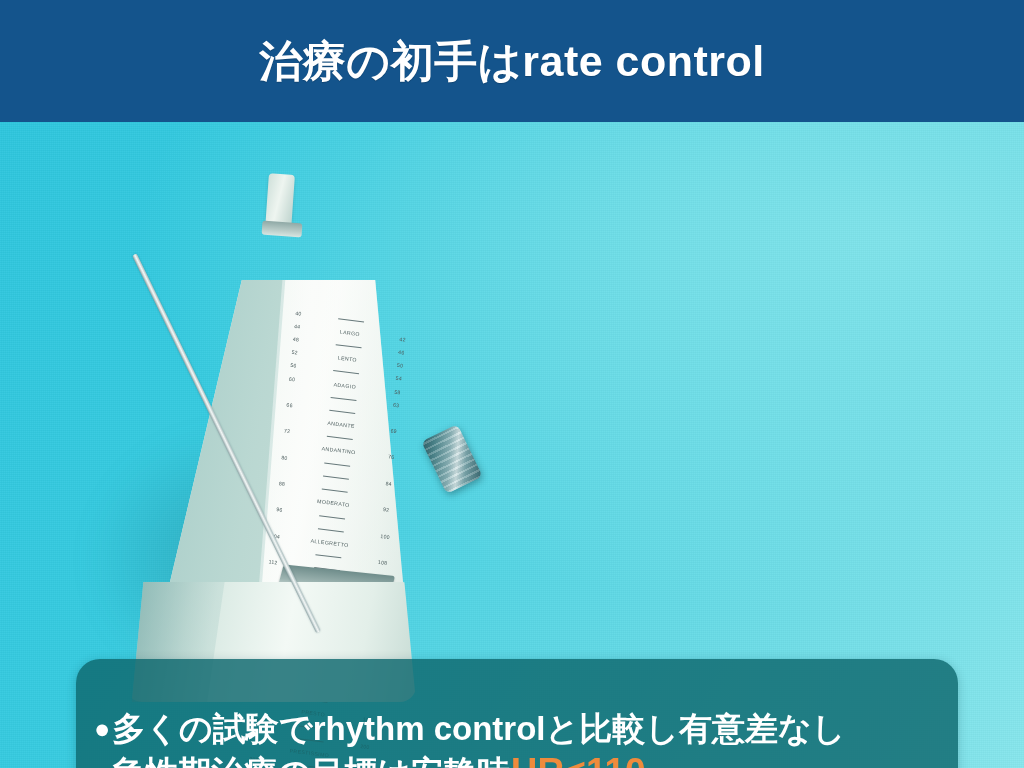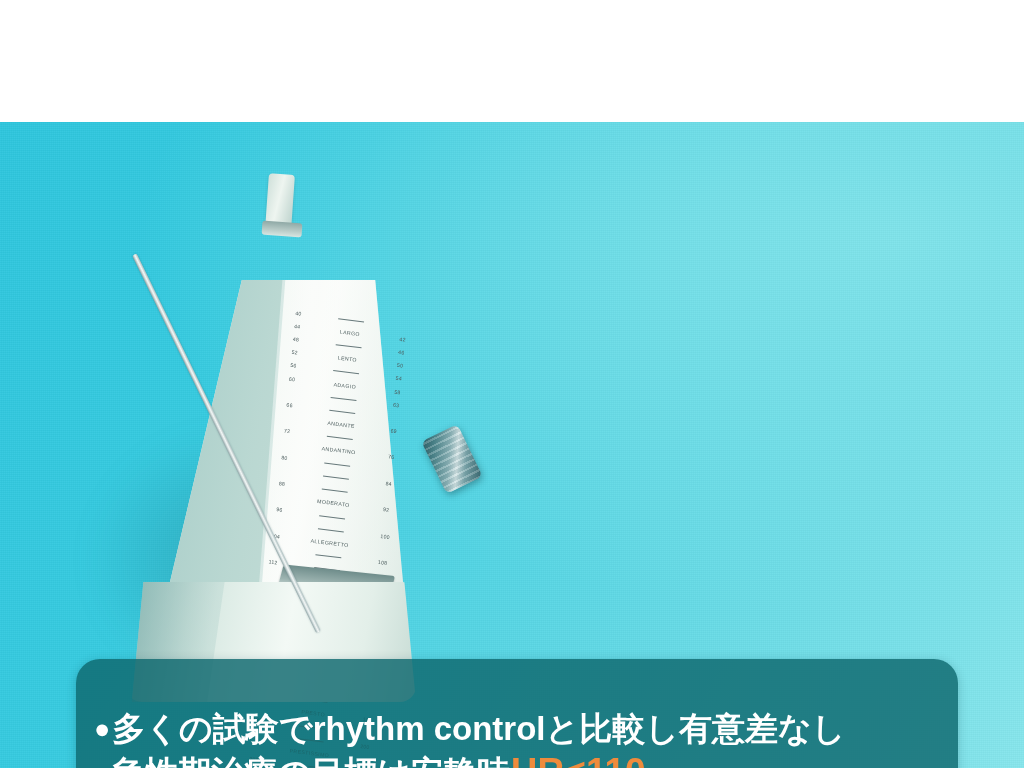--- a/index.html
+++ b/index.html
@@ -307,20 +307,23 @@
     text-underline-offset: 5px;
     text-decoration-thickness: 3px;
     margin-left: 1px;
   }
 </style>
 </head>
 <body>
 
 <div class="slide">
 
+  <div class="title-bar">
+    <div class="title-text">治療の初手はrate control</div>
+  </div>
 
   <div class="photo">
     <div class="photo-grain"></div>
     <div class="met-shadow"></div>
 
     <div class="metronome">
       <div class="met-body"></div>
       <div class="met-side"></div>
       <div class="met-face"></div>
 

